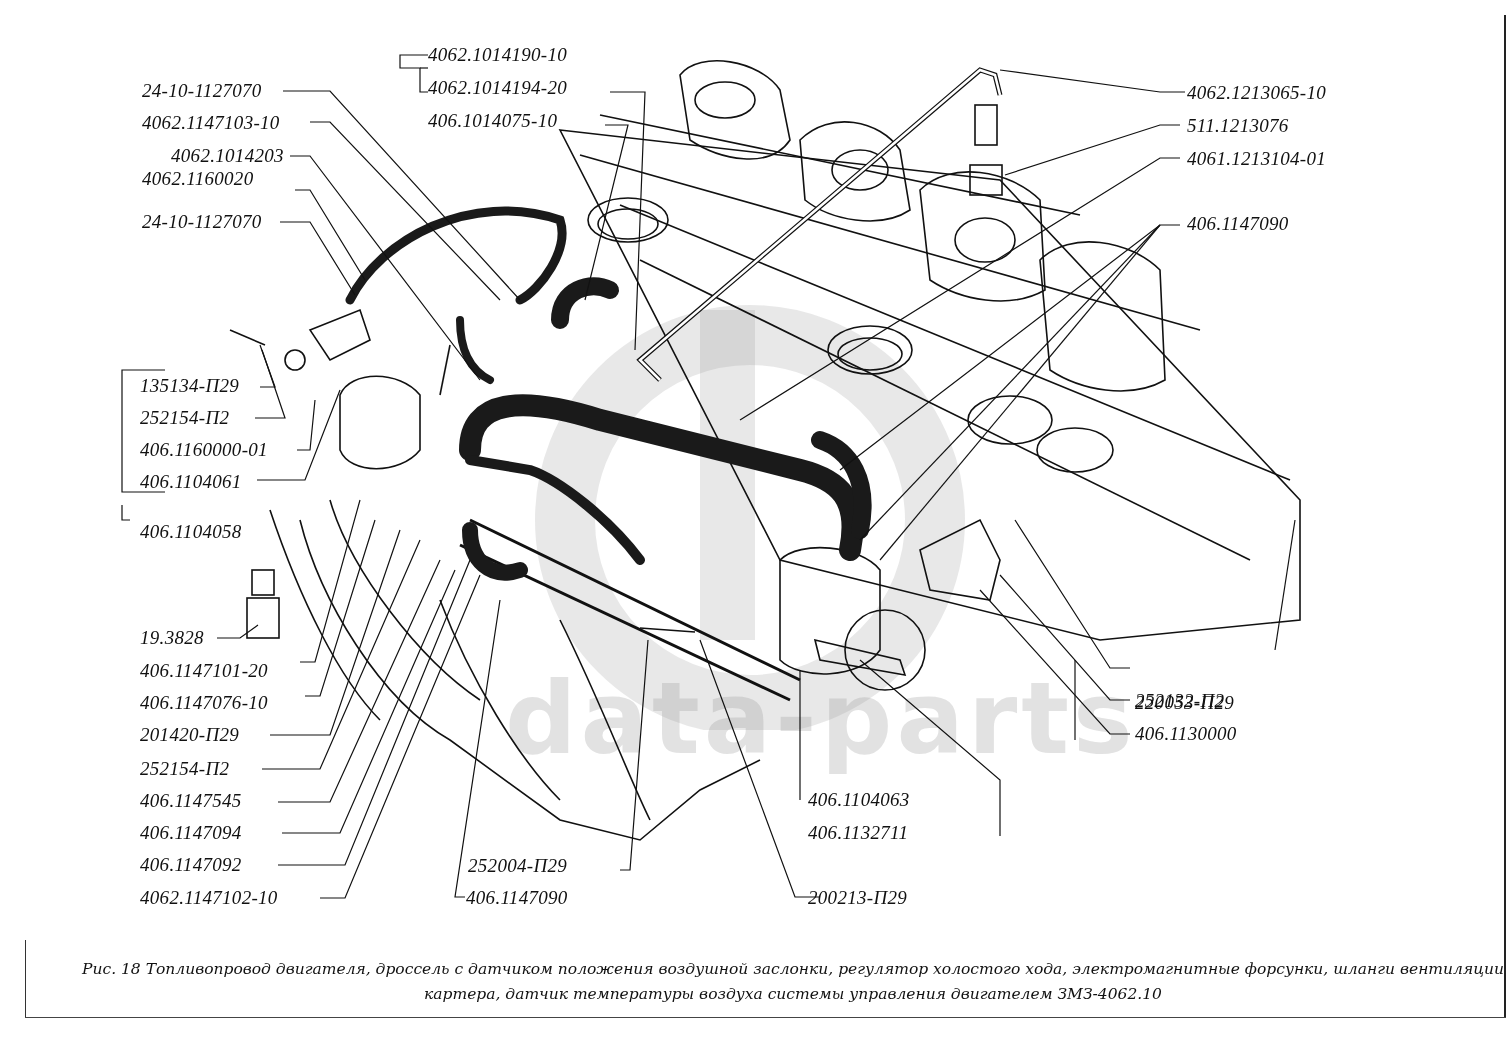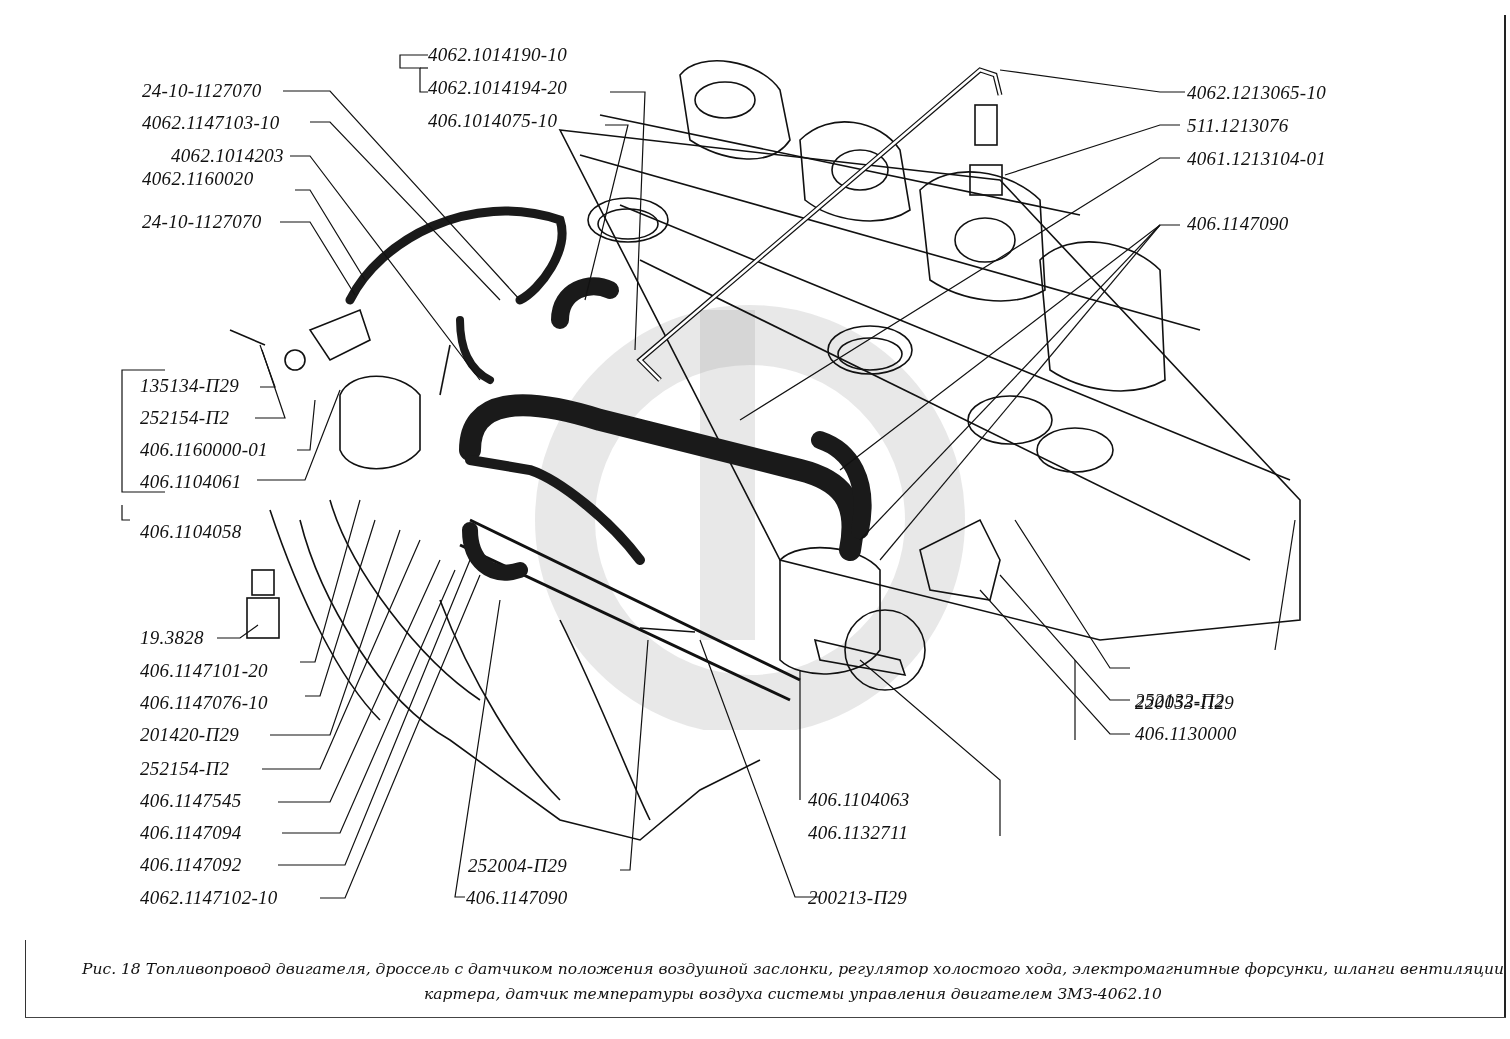--- a/index.html
+++ b/index.html
@@ -20,20 +20,21 @@
 </style>
 </head>
 <body>
 
 <div id="stage">
 
   <svg style="position:absolute;left:520px;top:290px" width="460" height="440" viewBox="0 0 460 440">
     <circle cx="230" cy="230" r="185" fill="none" stroke="rgba(150,150,150,0.22)" stroke-width="60"></circle>
     <rect x="180" y="20" width="55" height="330" fill="rgba(150,150,150,0.22)"></rect>
   </svg>
+  <div class="wm" style="left:505px;top:660px;font-size:100px;letter-spacing:4px;">data-parts</div>
 
   <svg style="position:absolute;left:0;top:0" width="1510" height="1039" viewBox="0 0 1510 1039">
     <g fill="none" stroke="#111" stroke-width="1.6">
 
       <path d="M560 130 L1000 180 L1300 500 L1300 620 L1100 640 L780 560 Z"></path>
       <path d="M600 115 L1080 215"></path>
       <path d="M580 155 L1200 330"></path>
       <path d="M620 205 L1290 480"></path>
       <path d="M640 260 L1250 560"></path>
 

